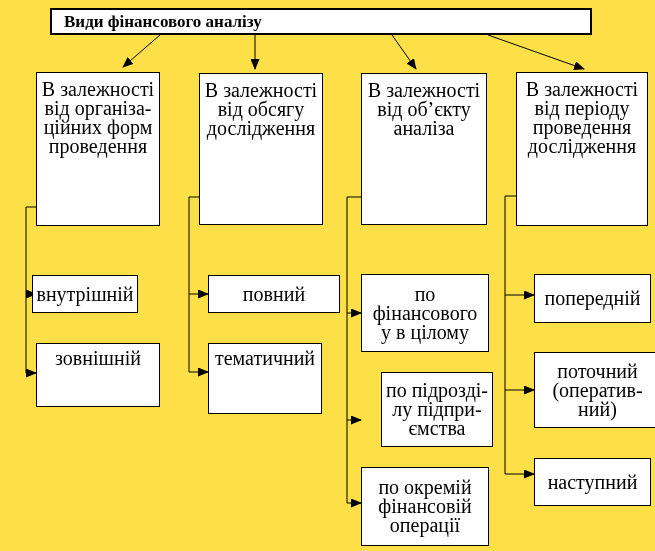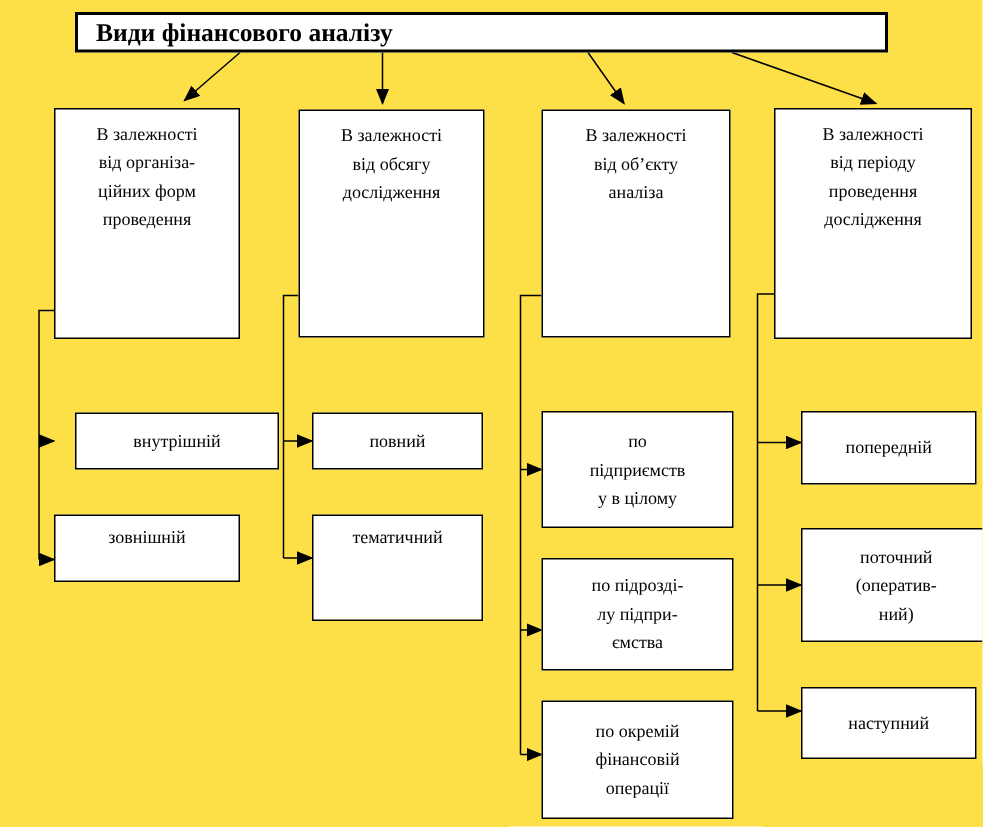--- a/index.html
+++ b/index.html
@@ -20,21 +20,21 @@
   .box {
     position: absolute;
     box-sizing: border-box;
     background: #ffffff;
     border: 1px solid #000000;
     display: flex;
     align-items: center;
     justify-content: center;
     text-align: center;
     white-space: pre-line;
-    font-size: 12px;
+    font-size: 20px;
     line-height: 19px;
   }
   .title-box {
     border-width: 2px;
     justify-content: flex-start;
     text-align: left;
     font-weight: bold;
     font-size: 17px;
     padding-left: 12px;
   }
@@ -96,33 +96,33 @@
 
   <div class="box cat" style="left:361px; top:73px; width:126px; height:152px;">В залежності
 від об’єкту
 аналіза</div>
 
   <div class="box cat" style="left:516px; top:72px; width:132px; height:154px;">В залежності
 від періоду
 проведення
 дослідження</div>
 
-  <div class="box" style="left:50px; top:275px; width:136px; height:38px;">внутрішній</div>
+  <div class="box" style="left:32px; top:275px; width:106px; height:38px;">внутрішній</div>
 
-  <div class="box top-aligned" style="left:36px; top:343px; width:124px; height:45px;">зовнішній</div>
+  <div class="box top-aligned" style="left:36px; top:343px; width:124px; height:64px;">зовнішній</div>
 
-  <div class="box" style="left:208px; top:275px; width:114px; height:38px;">повний</div>
+  <div class="box" style="left:208px; top:275px; width:132px; height:38px;">повний</div>
 
   <div class="box top-aligned" style="left:208px; top:343px; width:114px; height:71px;">тематичний</div>
 
   <div class="box" style="left:361px; top:274px; width:128px; height:78px;">по
-підприємств
+фінансового
 у в цілому</div>
 
-  <div class="box" style="left:361px; top:372px; width:128px; height:75px;text-align:center;">по підрозді-
+  <div class="box" style="left:381px; top:372px; width:112px; height:75px;text-align:center;">по підрозді-
 лу підпри-
 ємства</div>
 
   <div class="box" style="left:361px; top:467px; width:128px; height:79px;">по окремій
 фінансовій
 операції</div>
 
   <div class="box" style="left:534px; top:274px; width:117px; height:49px;">попередній</div>
 
   <div class="box" style="left:534px; top:352px; width:127px; height:76px;">поточний

